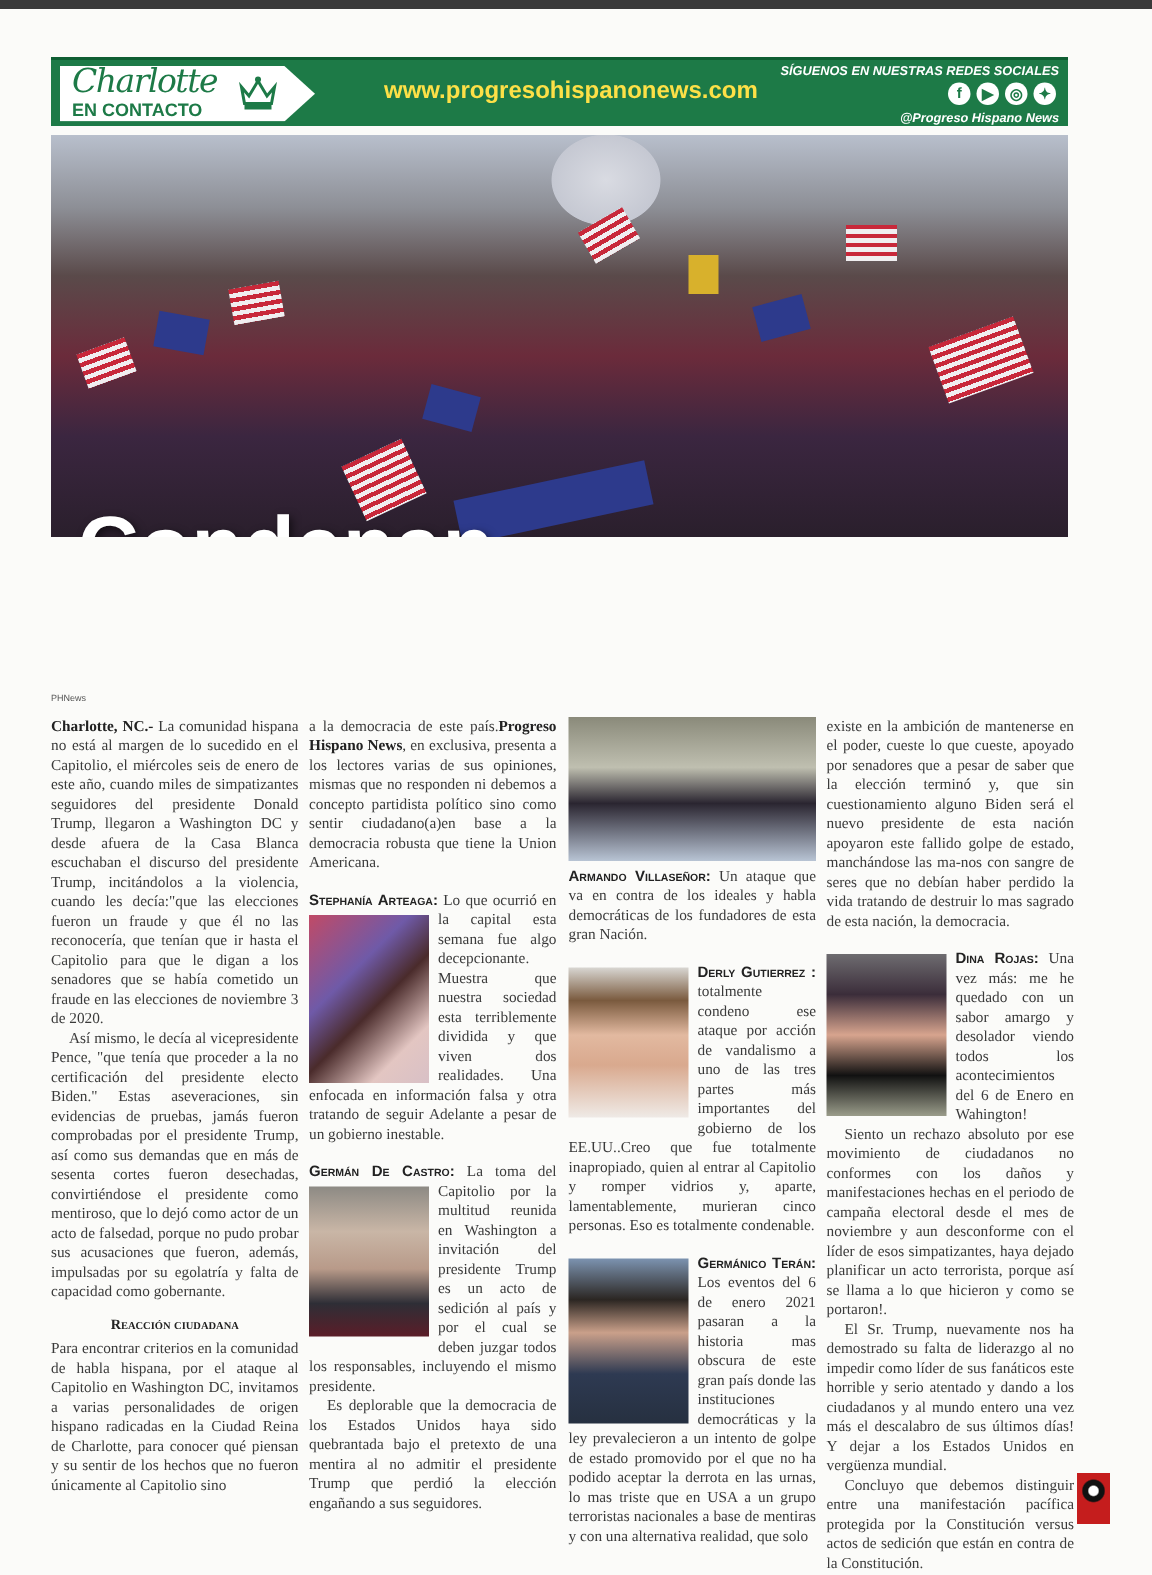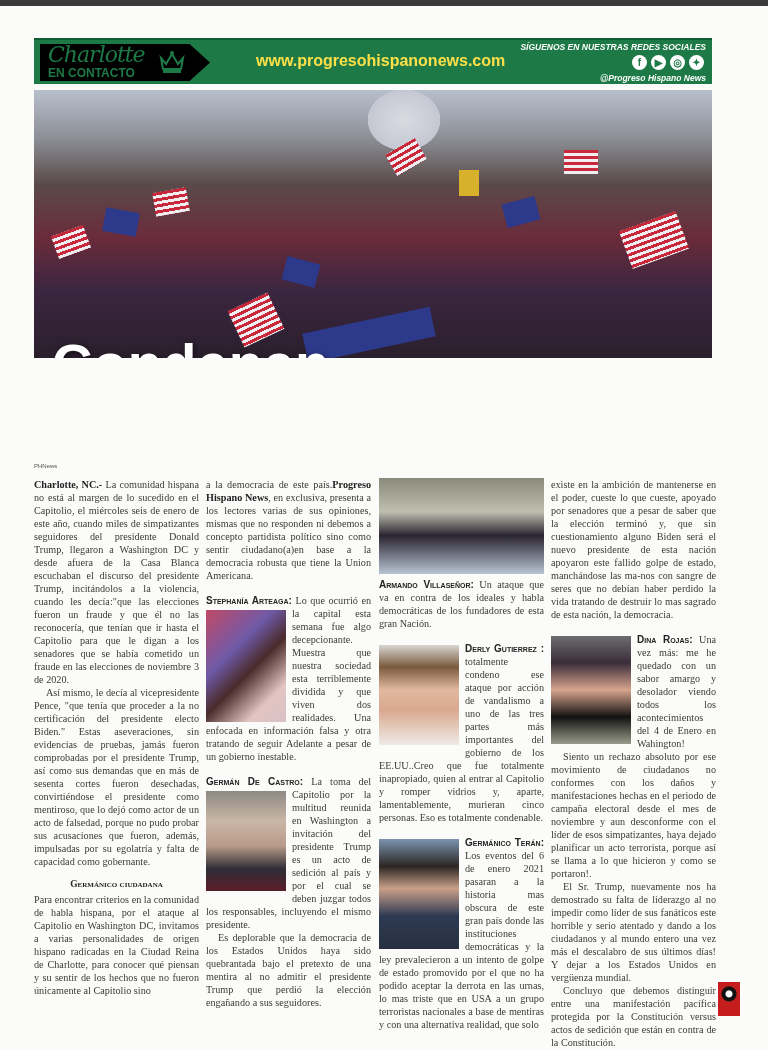--- a/index.html
+++ b/index.html
@@ -1,20 +1,20 @@
 <!DOCTYPE html>
 <html><head>
 <meta charset="utf-8">
 <style>
   * { box-sizing: border-box; margin: 0; padding: 0; }
   html, body { width: 768px; height: 1050px; background: #fbfbf9; overflow: hidden; }
   body { font-family: "Liberation Serif", "DejaVu Serif", serif; color: #2a2a2a; position: relative; }
   .topbar { position: absolute; left: 0; top: 0; width: 768px; height: 6px; background: #3a3a3a; }
   .header { position: absolute; left: 34px; top: 38px; width: 678px; height: 46px; background: #1d7a47; border-top: 2px solid #0f5e33; }
-  .logo { position: absolute; left: 6px; top: 4px; width: 170px; height: 37px; background: #000000; clip-path: polygon(0 0, 88% 0, 100% 50%, 88% 100%, 0 100%); }
+  .logo { position: absolute; left: 6px; top: 4px; width: 170px; height: 37px; background: #ffffff; clip-path: polygon(0 0, 88% 0, 100% 50%, 88% 100%, 0 100%); }
   .logo-script { position: absolute; left: 8px; top: -2px; font-family: "DejaVu Serif", serif; font-style: italic; font-size: 22px; color: #1d7a47; letter-spacing: -1px; }
   .logo-sub { position: absolute; left: 8px; top: 22px; font-family: "Liberation Sans", sans-serif; font-weight: bold; font-size: 12px; color: #1d7a47; }
   .crown { position: absolute; left: 118px; top: 6px; width: 28px; height: 24px; }
   .url { position: absolute; left: 222px; top: 12px; font-family: "Liberation Sans", sans-serif; font-weight: bold; font-size: 16px; color: #fde047; }
   .follow { position: absolute; right: 6px; top: 2px; font-family: "Liberation Sans", sans-serif; font-weight: bold; font-style: italic; font-size: 8.5px; color: #fff; text-align: right; }
   .socials { position: absolute; right: 8px; top: 15px; display: flex; gap: 4px; }
   .soc { width: 15px; height: 15px; border-radius: 50%; background: #fff; color: #1d7a47; font-family: "Liberation Sans", sans-serif; font-size: 10px; font-weight: bold; display: flex; align-items: center; justify-content: center; }
   .handle { position: absolute; right: 6px; top: 33px; font-family: "Liberation Sans", sans-serif; font-weight: bold; font-style: italic; font-size: 8.5px; color: #fff; }
 
   .hero { position: absolute; left: 34px; top: 90px; width: 678px; height: 268px; overflow: hidden;
@@ -87,21 +87,21 @@
   <div class="hero-title">
     <div>Condenan</div>
     <div>ataque al Capitolio</div>
   </div>
 </div>
 <div class="credit">PHNews</div>
 
 <div class="col" style="left:34px;">
   <p><span class="lead">Charlotte, NC.-</span><span> La comunidad hispana no está al margen de lo sucedido en el Capitolio, el miércoles seis de enero de este año, cuando miles de simpatizantes seguidores del presidente Donald Trump, llegaron a Washington DC y desde afuera de la Casa Blanca escuchaban el  discurso del presidente Trump, incitándolos a la violencia, cuando les decía:"que las elecciones fueron un fraude y que él no las reconocería, que tenían que ir hasta el Capitolio para que le digan a los senadores que se había cometido un fraude en las elecciones de noviembre 3 de 2020.</span></p>
   <p class="indent">Así mismo, le decía al vicepresidente Pence, "que tenía que proceder a la no certificación del presidente electo Biden." Estas aseveraciones, sin evidencias de pruebas, jamás fueron comprobadas por el presidente Trump, así como sus demandas que en más de sesenta cortes fueron desechadas, convirtiéndose el presidente como mentiroso, que lo dejó como actor de un acto de falsedad, porque no pudo probar sus acusaciones que fueron, además, impulsadas por su egolatría y falta de capacidad como gobernante.</p>
-  <div class="sec-head">Germánico ciudadana</div>
+  <div class="sec-head">Reacción ciudadana</div>
   <p>Para encontrar criterios en la comunidad de habla hispana, por el ataque al Capitolio en Washington DC, invitamos a varias personalidades de origen hispano radicadas en la Ciudad Reina de Charlotte, para conocer qué piensan y su sentir de los hechos que no fueron únicamente  al Capitolio sino</p>
 </div>
 
 <div class="col" style="left:206px;">
   <p><span>a la democracia de este país.</span><span class="lead">Progreso Hispano News</span><span>, en exclusiva, presenta a los lectores varias de sus opiniones, mismas que no responden ni debemos a concepto partidista político sino como sentir ciudadano(a)en base a la democracia robusta que tiene la Union Americana.</span></p>
   <div class="blk">
     <span class="name">Stephanía Arteaga:</span>
     <div class="photo ph-steph"></div>
     <span> Lo que ocurrió en la capital esta semana fue algo decepcionante. Muestra que nuestra sociedad esta terriblemente dividida y que viven dos realidades. Una enfocada en información falsa y otra tratando de seguir Adelante a pesar de un gobierno inestable.</span>
   </div>
@@ -126,20 +126,20 @@
     <div class="photo ph-germanico"></div>
     <span> Los eventos del 6 de enero 2021 pasaran a la historia mas obscura  de este gran país donde las instituciones democráticas y la ley prevalecieron a un intento de golpe de estado promovido  por el que no ha podido aceptar la derrota en las urnas, lo mas triste que en USA a un grupo terroristas nacionales a base de mentiras y con una alternativa realidad, que solo</span>
   </div>
 </div>
 
 <div class="col" style="left:551px;">
   <p>existe en la ambición de mantenerse en el poder, cueste lo que cueste, apoyado por senadores que a pesar de saber que la elección terminó y, que sin cuestionamiento alguno Biden será el nuevo presidente de esta nación apoyaron este  fallido golpe de estado, manchándose las ma-nos con sangre de seres que no debían haber perdido la vida tratando de  destruir lo mas sagrado de  esta nación, la democracia.</p>
   <div class="blk">
     <span class="name">Dina Rojas:</span>
     <div class="photo ph-dina"></div>
-    <span> Una vez más: me he quedado con un sabor amargo y desolador viendo todos los acontecimientos del 4 de Enero en Wahington!</span>
+    <span> Una vez más: me he quedado con un sabor amargo y desolador viendo todos los acontecimientos del 6 de Enero en Wahington!</span>
     <p class="indent">Siento un rechazo absoluto por ese movimiento de ciudadanos no conformes con los daños y manifestaciones hechas en el periodo de campaña electoral desde el mes de noviembre y aun desconforme con el líder de esos simpatizantes, haya dejado planificar un acto terrorista, porque así se llama a lo que hicieron y como se portaron!.</p>
     <p class="indent">El Sr. Trump, nuevamente nos ha demostrado su falta de liderazgo al no impedir como líder de sus fanáticos este horrible y serio atentado y dando a los ciudadanos y al mundo entero una vez más el descalabro de sus últimos días! Y dejar a los Estados Unidos en vergüenza mundial.</p>
     <p class="indent">Concluyo que debemos distinguir entre una manifestación pacífica protegida por la Constitución versus actos de sedición que están en contra de la Constitución.</p>
   </div>
 </div>
 
 <div class="corner-img"></div>
 
 </body></html>

